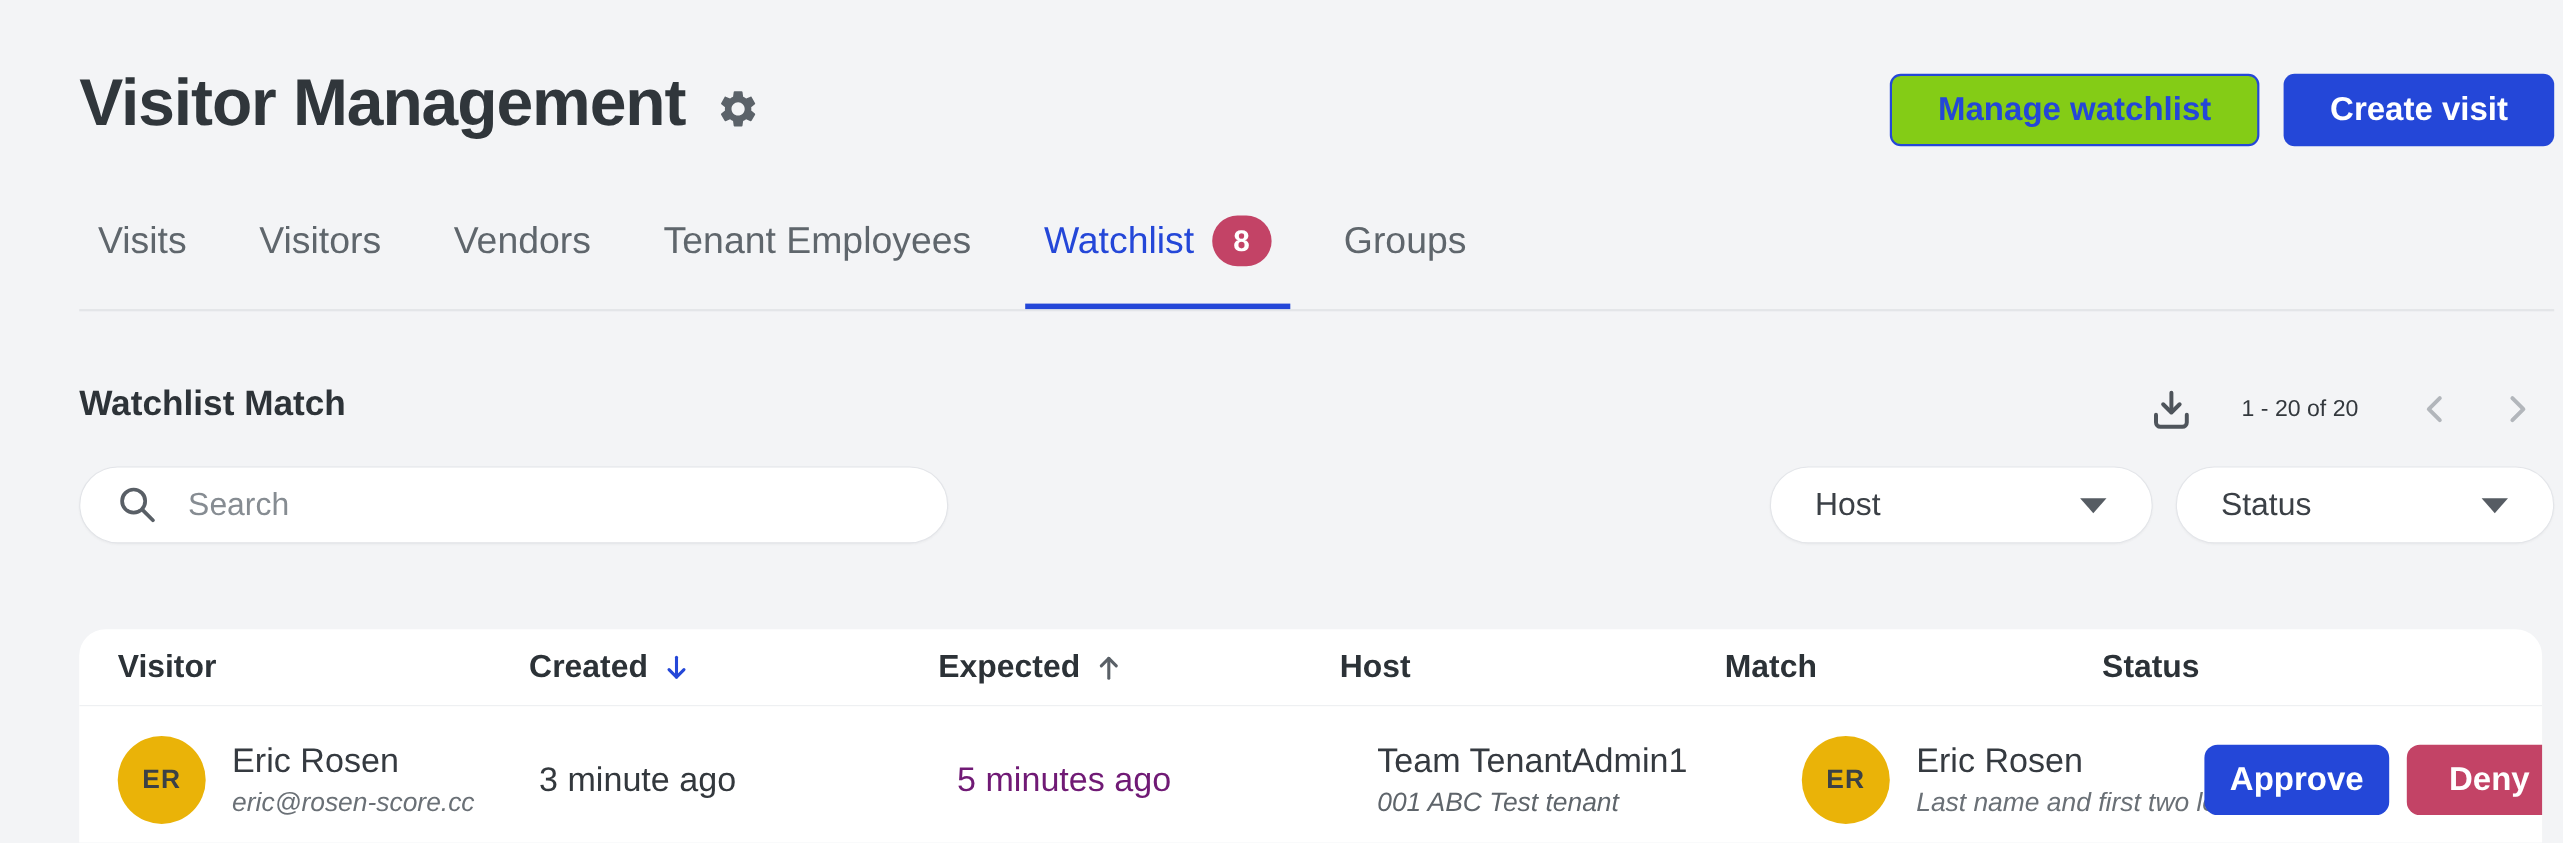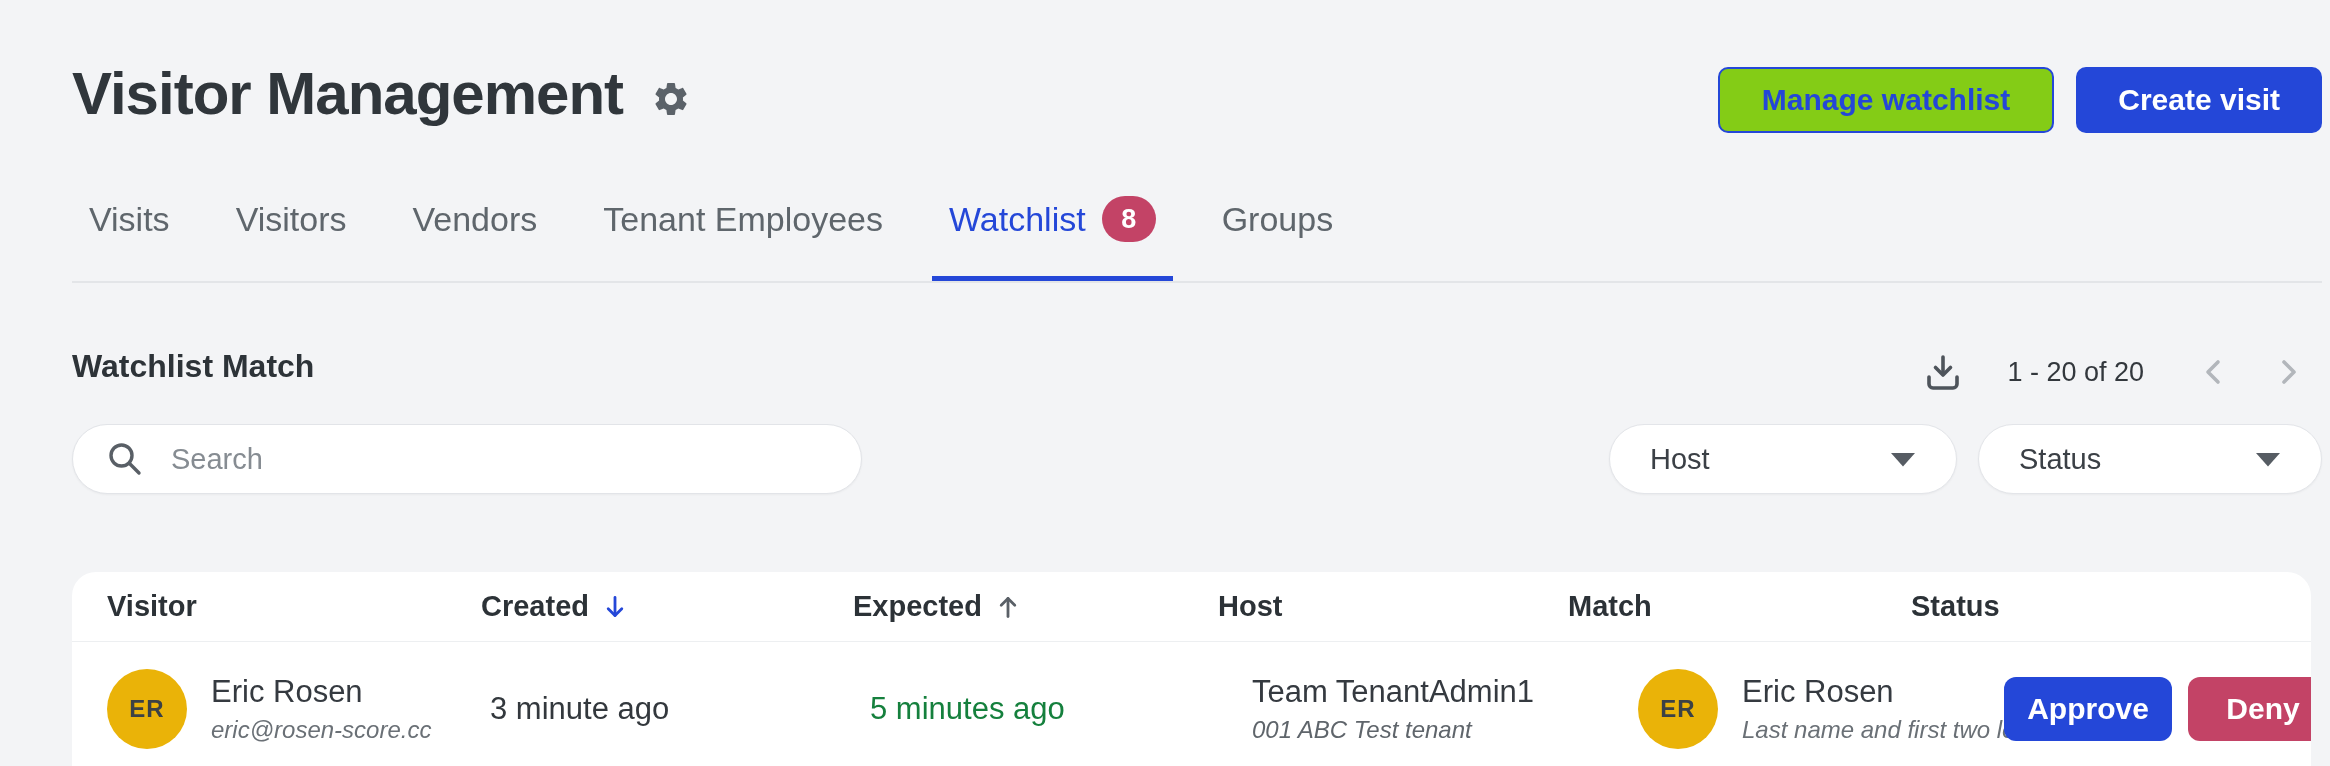--- a/index.html
+++ b/index.html
@@ -32,21 +32,21 @@
   .tab.active::after { content:""; position:absolute; left:0; right:0; bottom:0; height:5px; background:#2447d8; }
   .tab-badge { background:#c34366; color:#fff; font-size:27px; font-weight:700;
                min-width:54px; height:46px; border-radius:23px; padding:0 6px; box-sizing:border-box;
                display:flex; align-items:center; justify-content:center; margin-top:-4px; }
 
   
   .section-title { position:absolute; left:40px; top:348px; font-size:32px; font-weight:700; color:#2d3338; }
   .list-controls { position:absolute; top:346px; right:50px; height:52px; display:flex; align-items:center; }
   .download-btn { width:44px; height:44px; color:#4e545b; cursor:pointer; margin-right:42px; }
   .download-btn svg { width:44px; height:44px; display:block; }
-  .range-label { font-size:27px; color:#33383d; margin-right:46px; }
+  .range-label { font-size:21px; color:#33383d; margin-right:46px; }
   .pg-btn { width:48px; height:48px; display:flex; align-items:center; justify-content:center;
             color:#b2b6bb; cursor:pointer; }
   .pg-btn svg { width:32px; height:32px; display:block; }
 
   
   .search { position:absolute; left:40px; top:424px; width:790px; height:70px; box-sizing:border-box;
             background:#fff; border:1px solid #e2e4e8; border-radius:35px;
             display:flex; align-items:center; padding:0 32px; box-shadow:0 1px 2px rgba(60,64,67,.05); }
   .search svg { width:40px; height:40px; color:#595f66; flex:0 0 40px; }
   .search input { border:none; outline:none; background:transparent; margin-left:24px; width:100%;
@@ -73,21 +73,21 @@
   .sort-asc { color:#5a6067; }
 
   .trow { height:133px; border-bottom:1px solid #edeff1; }
   .person { display:flex; align-items:center; gap:24px; white-space:nowrap; }
   .avatar { width:80px; height:80px; border-radius:50%; background:#eab308; color:#3b4146;
             font-size:24px; font-weight:700; letter-spacing:1px; flex:0 0 80px;
             display:flex; align-items:center; justify-content:center; }
   .p-name { font-size:31px; color:#353a40; line-height:38px; }
   .p-sub { font-size:24px; font-style:italic; color:#6a7076; line-height:30px; margin-top:4px; }
   .cell-created { padding-left:9px; font-size:31px; color:#33383d; }
-  .cell-expected { padding-left:17px; font-size:31px; color:#15803d; }
+  .cell-expected { padding-left:17px; font-size:31px; color:#701a75; }
   .cell-host { padding-left:34px; white-space:nowrap; }
   .host-name { font-size:31px; color:#353a40; line-height:38px; }
   .host-sub { font-size:24px; font-style:italic; color:#5f656b; line-height:30px; margin-top:4px; }
   .cell-match { padding-left:70px; overflow:visible; }
   .cell-actions { display:flex; gap:16px; padding-left:93px; }
   .action-btn { height:64px; border-radius:12px; border:none; font-family:inherit;
                 font-size:30px; font-weight:700; color:#fff; cursor:pointer;
                 display:flex; align-items:center; justify-content:center; }
   .approve { width:168px; background:#2447d8; }
   .deny { width:150px; background:#c34366; }

